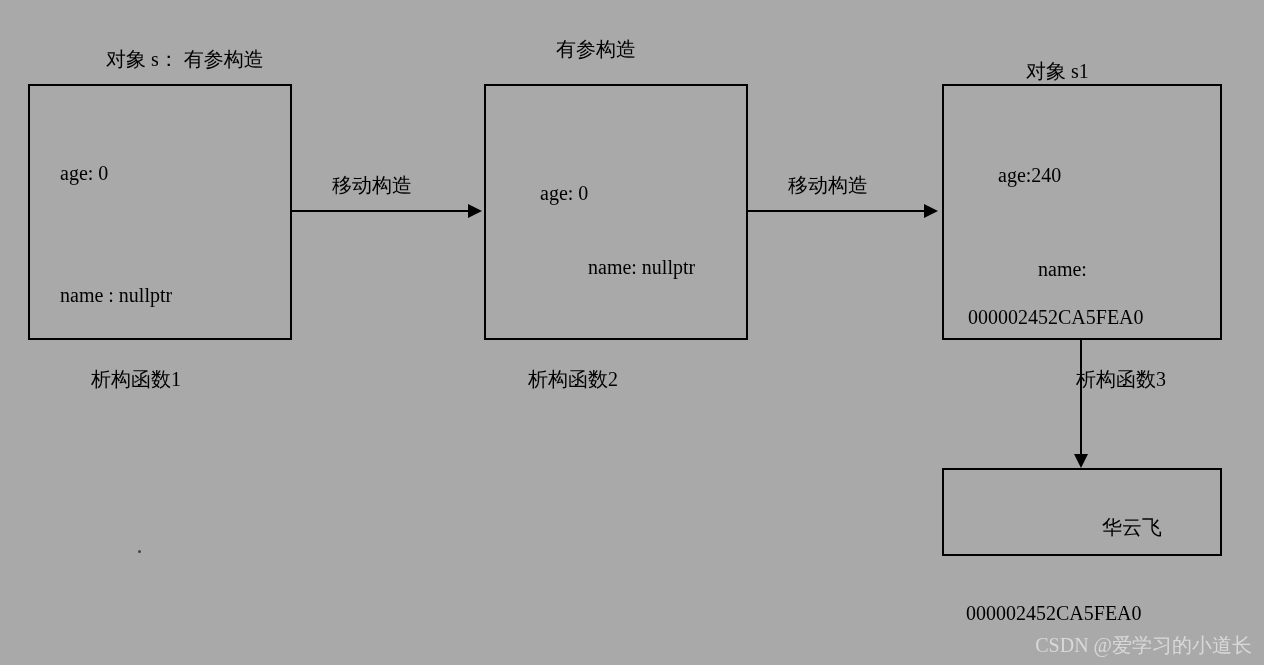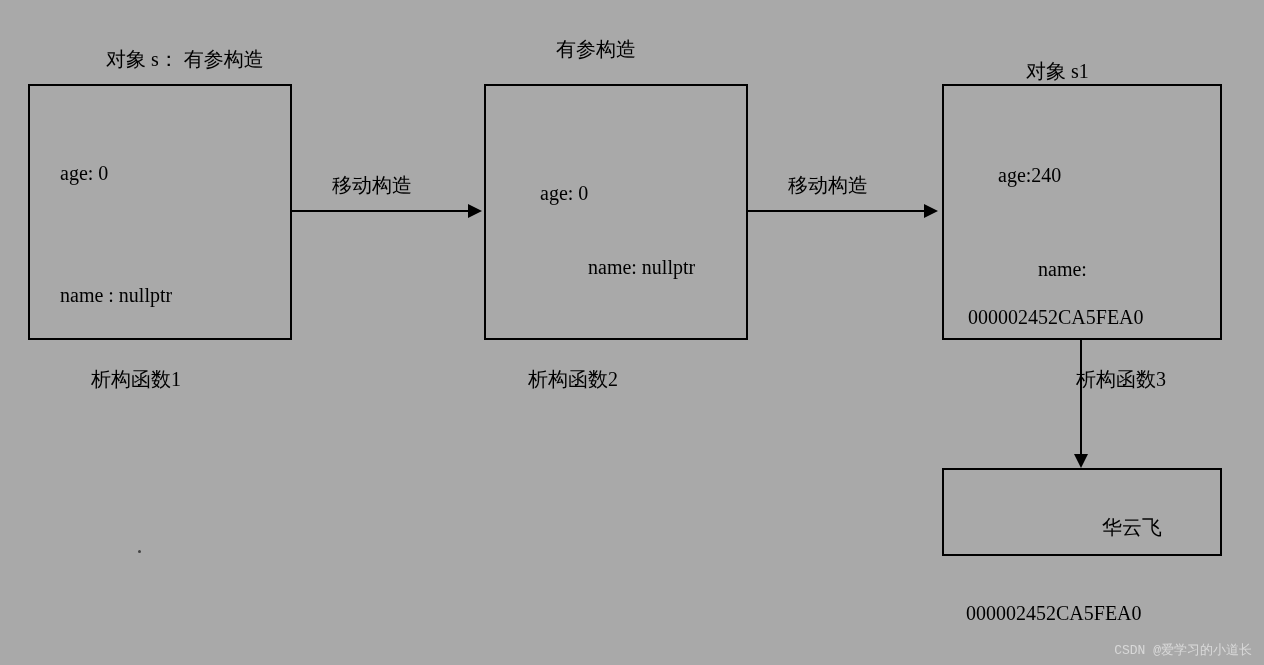--- a/index.html
+++ b/index.html
@@ -48,22 +48,22 @@
       width: 0;
       height: 0;
       border-top: 14px solid #000;
       border-left: 7px solid transparent;
       border-right: 7px solid transparent;
     }
     .watermark {
       position: absolute;
       bottom: 6px;
       right: 12px;
-      font-family: Liberation Mono, monospace;
-      font-size: 13px;
+      font-family: Liberation Serif, serif;
+      font-size: 20px;
       color: rgba(255,255,255,0.55);
     }
     .dot {
       position: absolute;
       width: 3px;
       height: 3px;
       background: #444;
       border-radius: 50%;
     }
   </style>

